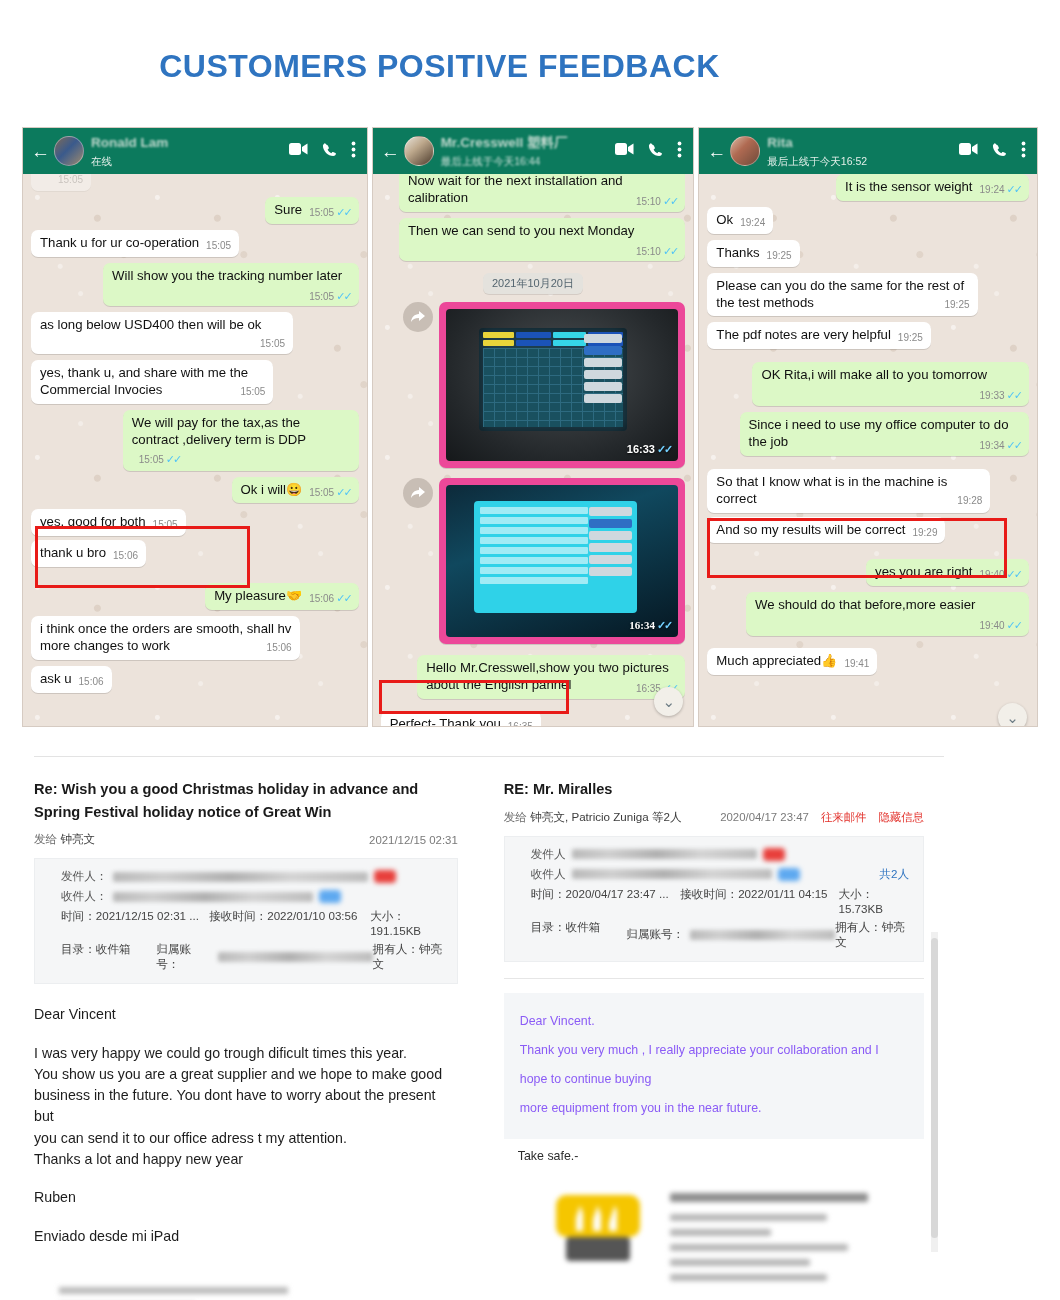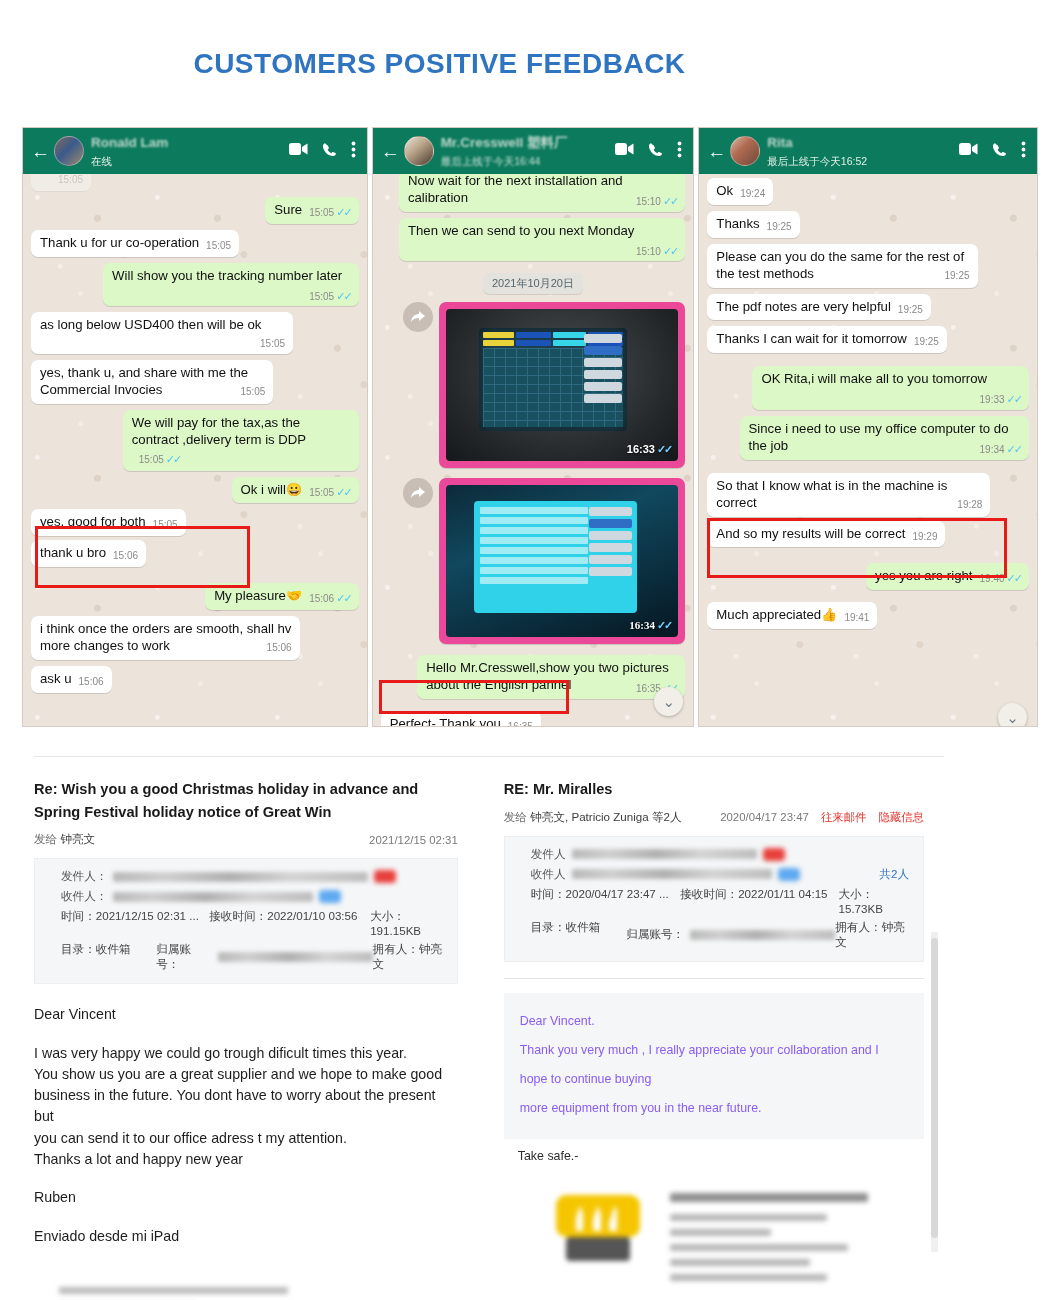--- a/index.html
+++ b/index.html
@@ -8,21 +8,21 @@
     background: #ffffff;
     font-family: "Liberation Sans", sans-serif;
     overflow: hidden;
   }
   .page { position: relative; width: 1060px; height: 1300px; background:#fff; }
 
   
   .page-title {
     position: absolute; left: 0; top: 48px; width: 867px;
     text-align: center;
-    font-size: 28px; font-weight: 700; letter-spacing: .5px;
+    font-size: 32px; font-weight: 700; letter-spacing: .5px;
     color: #2f74c0;
     padding-left: 12px;
   }
 
   
   .wa-row { position: absolute; left: 22px; top: 127px; width: 1016px; height: 600px; display: flex; gap: 4px; }
   .wa-panel { position: relative; overflow: hidden; background: #ece3db; border: 1px solid #d6cbc2; }
   .wa-p1 { width: 347px; }
   .wa-p2 { width: 324px; }
   .wa-p3 { width: 341px; }
@@ -474,20 +474,25 @@
                 <circle cx="2.5" cy="8.5" r="1.9" fill="#fff"></circle>
                 <circle cx="2.5" cy="14.5" r="1.9" fill="#fff"></circle>
               </svg>
           </span>
         </span>
       </div>
 
       <div class="wa-body">
         <div class="msgs">
 
+          <div class="row out" style="margin-top:-4px">
+            <div class="bub out">
+              <span class="txt">It is the sensor weight</span><span class="meta"><span>19:24</span><span class="tick">✓✓</span></span>
+            </div>
+          </div>
 
           <div class="row in" style="margin-top:0">
             <div class="bub in">
               <span class="txt">Ok</span><span class="meta">19:24</span>
             </div>
           </div>
 
           <div class="row in">
             <div class="bub in">
               <span class="txt">Thanks</span><span class="meta">19:25</span>
@@ -499,25 +504,20 @@
               <span class="txt">Please can you do the same for the rest of the test methods</span><span class="meta">19:25</span>
             </div>
           </div>
 
           <div class="row in">
             <div class="bub in">
               <span class="txt">The pdf notes are very helpful</span><span class="meta">19:25</span>
             </div>
           </div>
 
-          <div class="row in">
-            <div class="bub in">
-              <span class="txt">Thanks I can wait for it tomorrow</span><span class="meta">19:25</span>
-            </div>
-          </div>
 
           <div class="row out" style="margin-top:7px">
             <div class="bub out wrapmeta" style="max-width:86%">
               <span class="txt">OK Rita,i will make all to you tomorrow</span><span class="meta"><span>19:33</span><span class="tick">✓✓</span></span>
             </div>
           </div>
 
           <div class="row out">
             <div class="bub out wrapmeta" style="max-width:90%">
               <span class="txt">Since i need to use my office  computer to do the job</span><span class="meta"><span>19:34</span><span class="tick">✓✓</span></span>
@@ -535,20 +535,25 @@
               <span class="txt">And so my results will be correct</span><span class="meta">19:29</span>
             </div>
           </div>
 
           <div class="row out" style="margin-top:10px">
             <div class="bub out">
               <span class="txt">yes you are right</span><span class="meta"><span>19:40</span><span class="tick">✓✓</span></span>
             </div>
           </div>
 
+          <div class="row out">
+            <div class="bub out wrapmeta" style="max-width:88%">
+              <span class="txt">We should do that before,more easier</span><span class="meta"><span>19:40</span><span class="tick">✓✓</span></span>
+            </div>
+          </div>
 
           <div class="row in" style="margin-top:6px">
             <div class="bub in">
               <span class="txt">Much appreciated</span><span class="emoji">👍</span><span class="meta">19:41</span>
             </div>
           </div>
 
         </div>
         <div class="scrolldown" style="bottom:-6px">⌄</div>
       </div>

